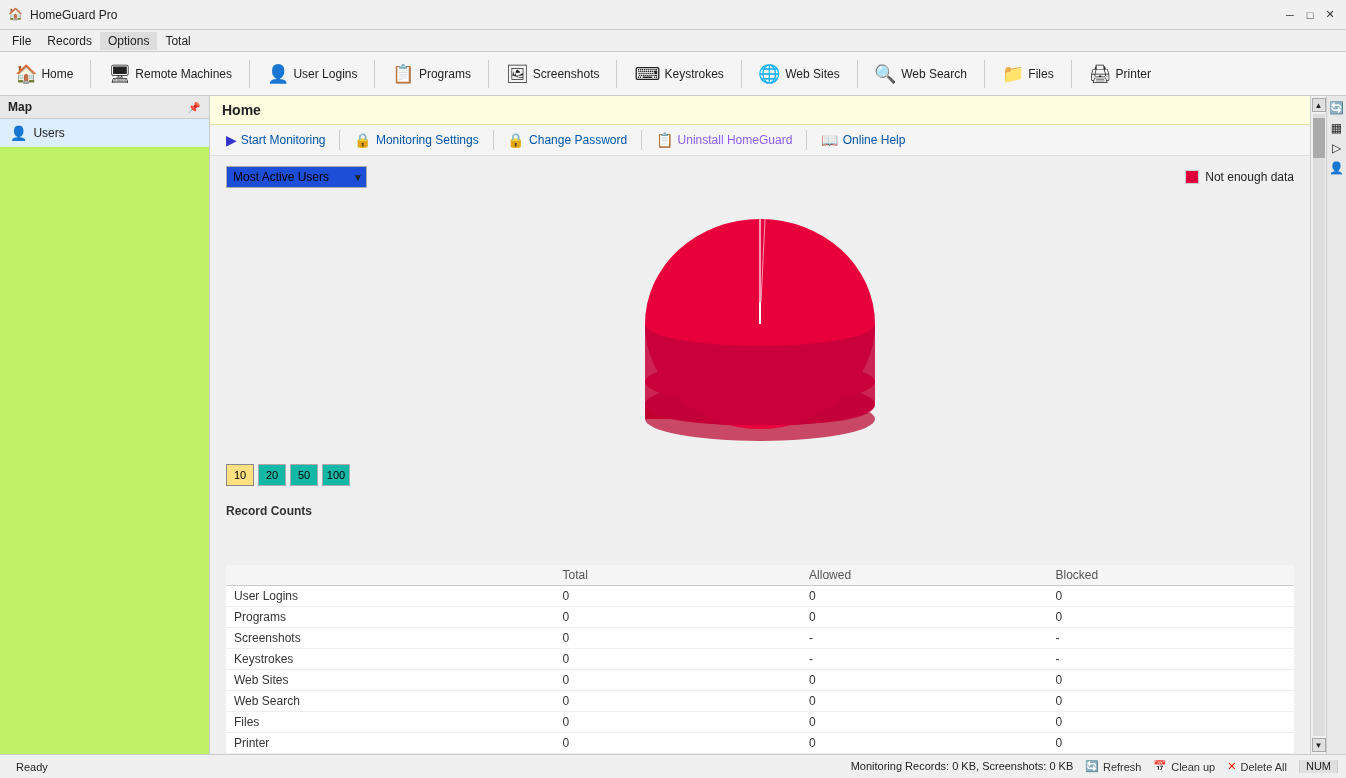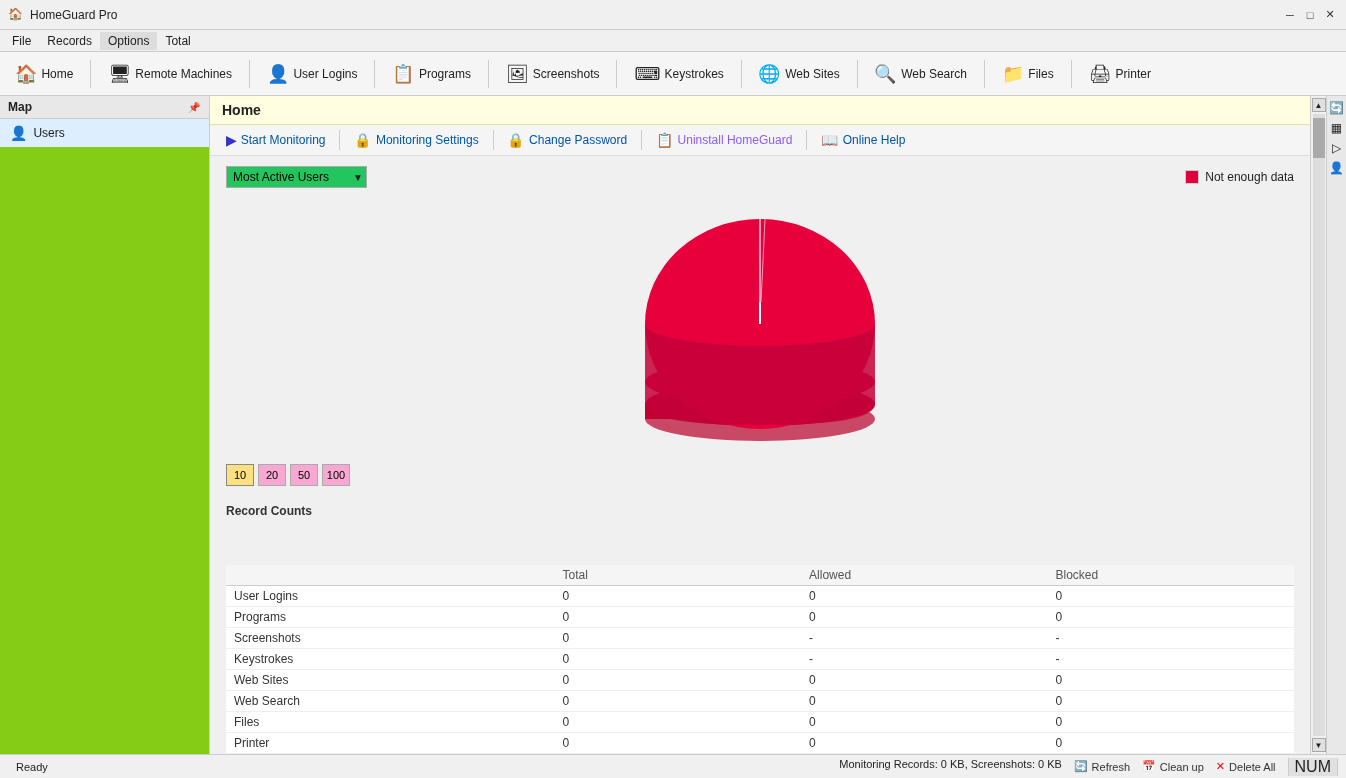--- a/index.html
+++ b/index.html
@@ -67,21 +67,21 @@
 
     
     .main-layout {
       display: flex;
       height: calc(778px - 30px - 22px - 44px - 24px);
     }
 
     
     .sidebar {
       width: 210px;
-      background: #84cc16;
+      background: #bef264;
       border-right: 1px solid #ccc;
       display: flex;
       flex-direction: column;
     }
     .sidebar-header {
       display: flex;
       align-items: center;
       justify-content: space-between;
       padding: 4px 8px;
       background: #e8e8e8;
@@ -153,21 +153,21 @@
     .chart-controls {
       display: flex;
       align-items: center;
       gap: 8px;
       margin-bottom: 8px;
     }
     .chart-dropdown {
       padding: 3px 20px 3px 6px;
       font-size: 12px;
       border: 1px solid #aaa;
-      background: #22c55e;
+      background: #1d4ed8;
       cursor: pointer;
       appearance: none;
       -webkit-appearance: none;
       position: relative;
     }
     .chart-dropdown-wrapper {
       position: relative;
       display: inline-block;
     }
     .chart-dropdown-arrow {
@@ -202,21 +202,21 @@
 
     
     .pagination {
       display: flex;
       gap: 4px;
       margin-top: 8px;
     }
     .page-btn {
       width: 28px; height: 22px;
       border: 1px solid #aaa;
-      background: #f9a8d4;
+      background: #14b8a6;
       cursor: pointer;
       font-size: 11px;
       display: flex; align-items: center; justify-content: center;
     }
     .page-btn.active { background: #ffe080; border-color: #888; }
 
     
     .records-section {
       padding: 8px 16px;
       flex: 1;
@@ -314,21 +314,21 @@
       align-items: center;
       gap: 4px;
       cursor: pointer;
       color: #333;
     }
     .num-indicator {
       padding: 0 6px;
       background: #e0e0e0;
       border-left: 1px solid #ccc;
       border-right: 1px solid #ccc;
-      font-size: 16px;
+      font-size: 11px;
     }
     .status-text { font-size: 11px; padding: 0 8px; }
   </style>
 </head>
 <body>
 
 <div class="titlebar">
   <span class="titlebar-icon">🏠</span>
   <span class="titlebar-title">HomeGuard Pro</span>
   <div class="titlebar-controls">

